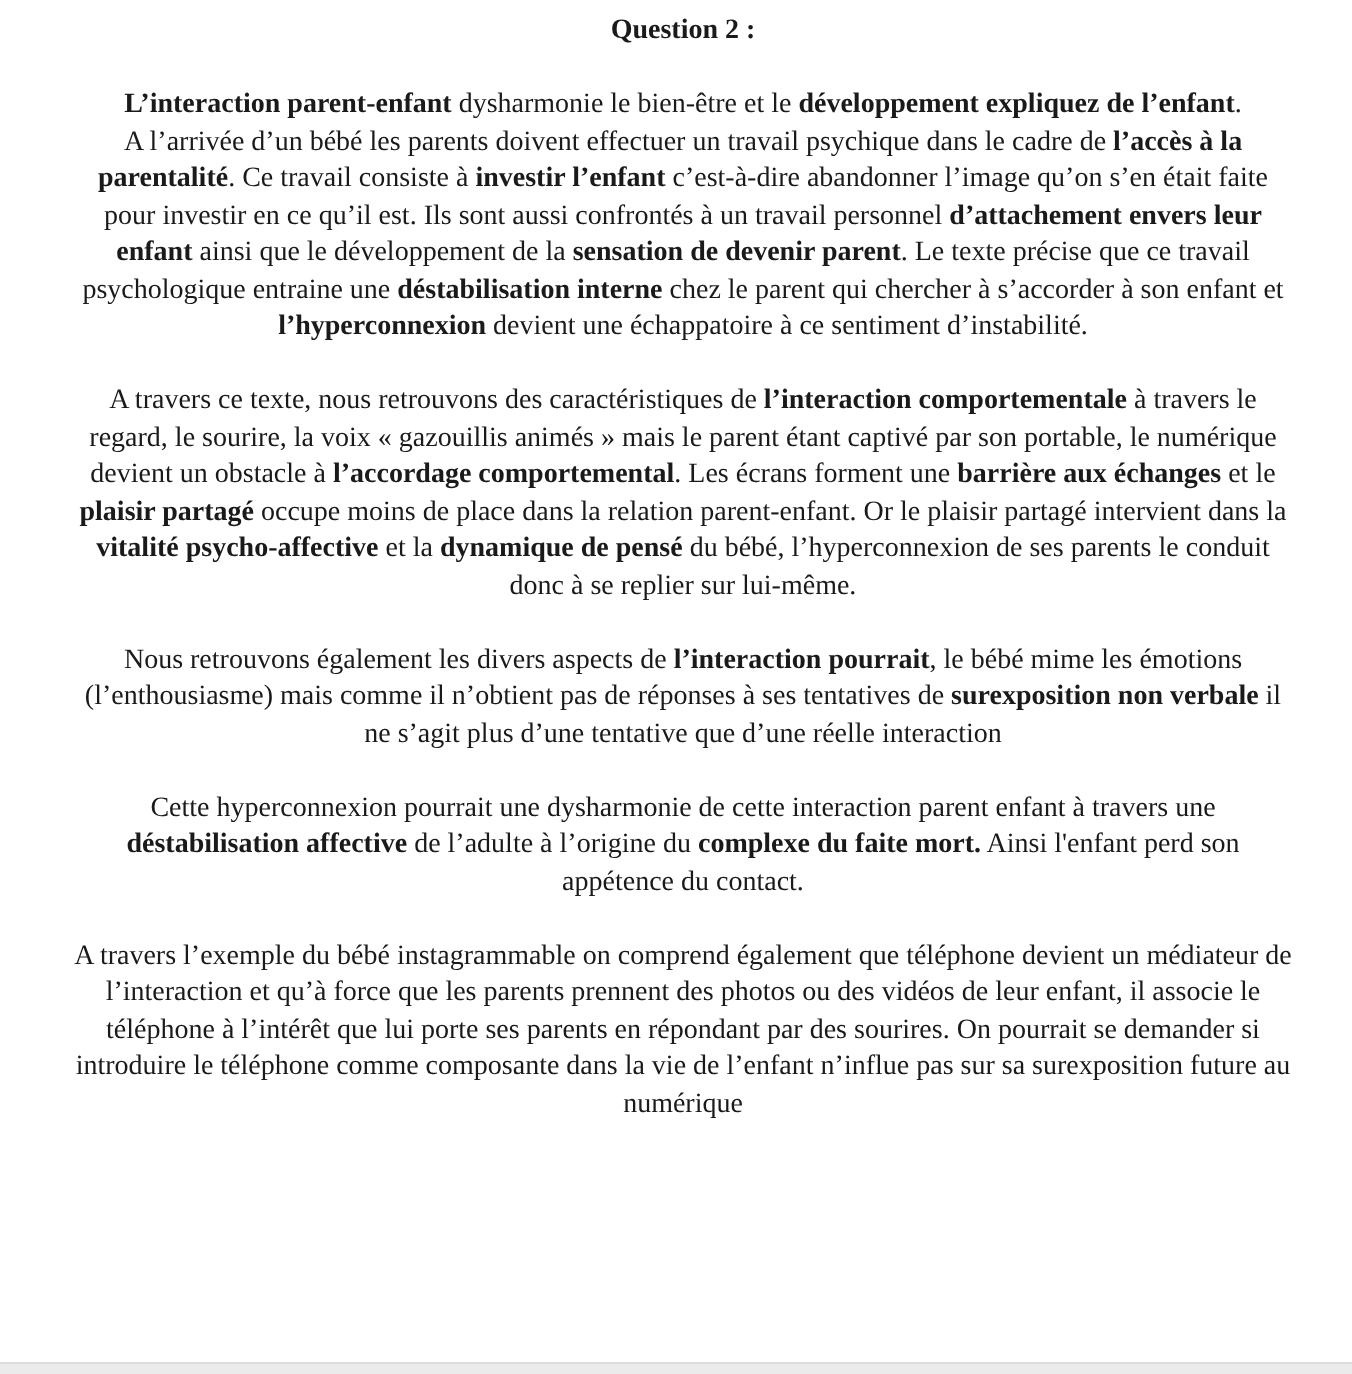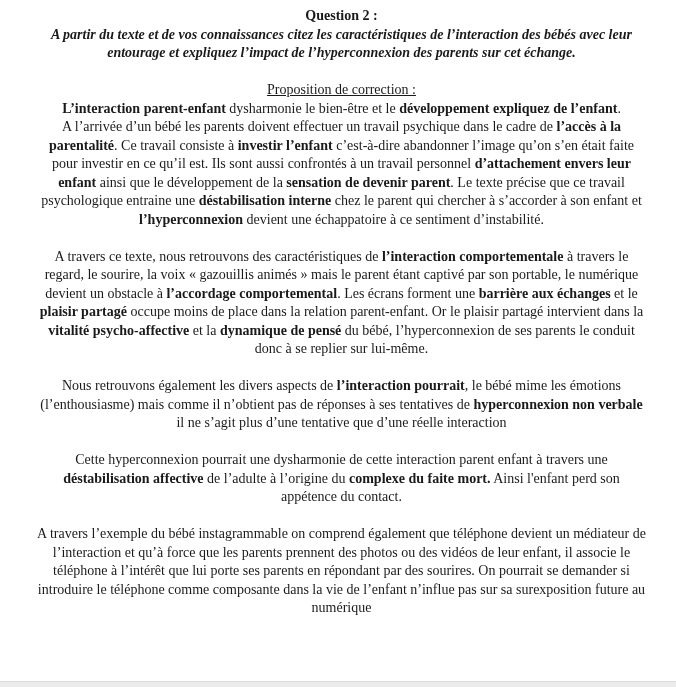--- a/index.html
+++ b/index.html
@@ -35,27 +35,25 @@
     height: 5px;
     background: var(--bar-color, #ebebeb);
     border-top: 1px solid var(--bar-edge, #dcdcdc);
   }
 </style>
 </head>
 <body style="--page-bg: #ffffff; --text-color: #1a1a1a; --bar-color: #ebebeb; --bar-edge: #dcdcdc;">
 
 <div class="doc">
     <div class="block heading"><span class="seg-b">Question 2 :</span></div>
-    <div class="block question"><span class="seg-b seg-i">A partir du texte et de vos connaissances citez les caractéristiques de l’interaction des bébés avec leur entourage et expliquez l’impact de l’hyperconnexion des parents sur cet échange.</span></div>
     <div class="block spacer"></div>
-    <div class="block paragraph"><span class="seg-u">Proposition de correction :</span></div>
     <div class="block paragraph"><span class="seg-b">L’interaction parent-enfant</span><span> dysharmonie le bien-être et le </span><span class="seg-b">développement expliquez de l’enfant</span><span>.</span></div>
     <div class="block paragraph"><span>A l’arrivée d’un bébé les parents doivent effectuer un travail psychique dans le cadre de </span><span class="seg-b">l’accès à la parentalité</span><span>. Ce travail consiste à </span><span class="seg-b">investir l’enfant</span><span> c’est-à-dire abandonner l’image qu’on s’en était faite pour investir en ce qu’il est. Ils sont aussi confrontés à un travail personnel </span><span class="seg-b">d’attachement envers leur enfant</span><span> ainsi que le développement de la </span><span class="seg-b">sensation de devenir parent</span><span>. Le texte précise que ce travail psychologique entraine une </span><span class="seg-b">déstabilisation interne</span><span> chez le parent qui chercher à s’accorder à son enfant et </span><span class="seg-b">l’hyperconnexion</span><span> devient une échappatoire à ce sentiment d’instabilité.</span></div>
     <div class="block spacer"></div>
     <div class="block paragraph"><span>A travers ce texte, nous retrouvons des caractéristiques de </span><span class="seg-b">l’interaction comportementale</span><span> à travers le regard, le sourire, la voix « gazouillis animés » mais le parent étant captivé par son portable, le numérique devient un obstacle à </span><span class="seg-b">l’accordage comportemental</span><span>. Les écrans forment une </span><span class="seg-b">barrière aux échanges</span><span> et le </span><span class="seg-b">plaisir partagé</span><span> occupe moins de place dans la relation parent-enfant. Or le plaisir partagé intervient dans la </span><span class="seg-b">vitalité psycho-affective</span><span> et la </span><span class="seg-b">dynamique de pensé</span><span> du bébé, l’hyperconnexion de ses parents le conduit donc à se replier sur lui-même.</span></div>
     <div class="block spacer"></div>
-    <div class="block paragraph"><span>Nous retrouvons également les divers aspects de </span><span class="seg-b">l’interaction pourrait</span><span>, le bébé mime les émotions (l’enthousiasme) mais comme il n’obtient pas de réponses à ses tentatives de </span><span class="seg-b">hyperconnexion non verbale</span><span> il ne s’agit plus d’une tentative que d’une réelle interaction</span></div>
+    <div class="block paragraph"><span>Nous retrouvons également les divers aspects de </span><span class="seg-b">l’interaction pourrait</span><span>, le bébé mime les émotions (l’enthousiasme) mais comme il n’obtient pas de réponses à ses tentatives de </span><span class="seg-b">surexposition non verbale</span><span> il ne s’agit plus d’une tentative que d’une réelle interaction</span></div>
     <div class="block spacer"></div>
     <div class="block paragraph"><span>Cette hyperconnexion pourrait une dysharmonie de cette interaction parent enfant à travers une </span><span class="seg-b">déstabilisation affective</span><span> de l’adulte à l’origine du </span><span class="seg-b">complexe du faite mort.</span><span> Ainsi l'enfant perd son appétence du contact.</span></div>
     <div class="block spacer"></div>
     <div class="block paragraph"><span>A travers l’exemple du bébé instagrammable on comprend également que téléphone devient un médiateur de l’interaction et qu’à force que les parents prennent des photos ou des vidéos de leur enfant, il associe le téléphone à l’intérêt que lui porte ses parents en répondant par des sourires. On pourrait se demander si introduire le téléphone comme composante dans la vie de l’enfant n’influe pas sur sa surexposition future au numérique</span></div>
   </div>
 <div class="bottom-bar"></div>
 
 </body></html>

